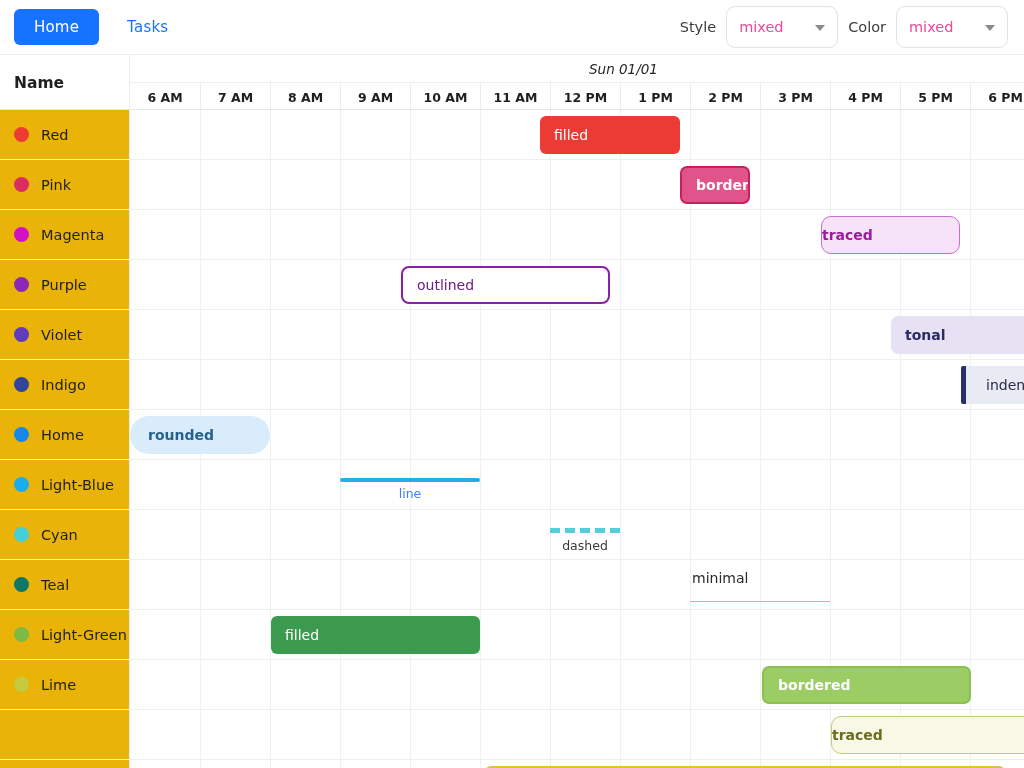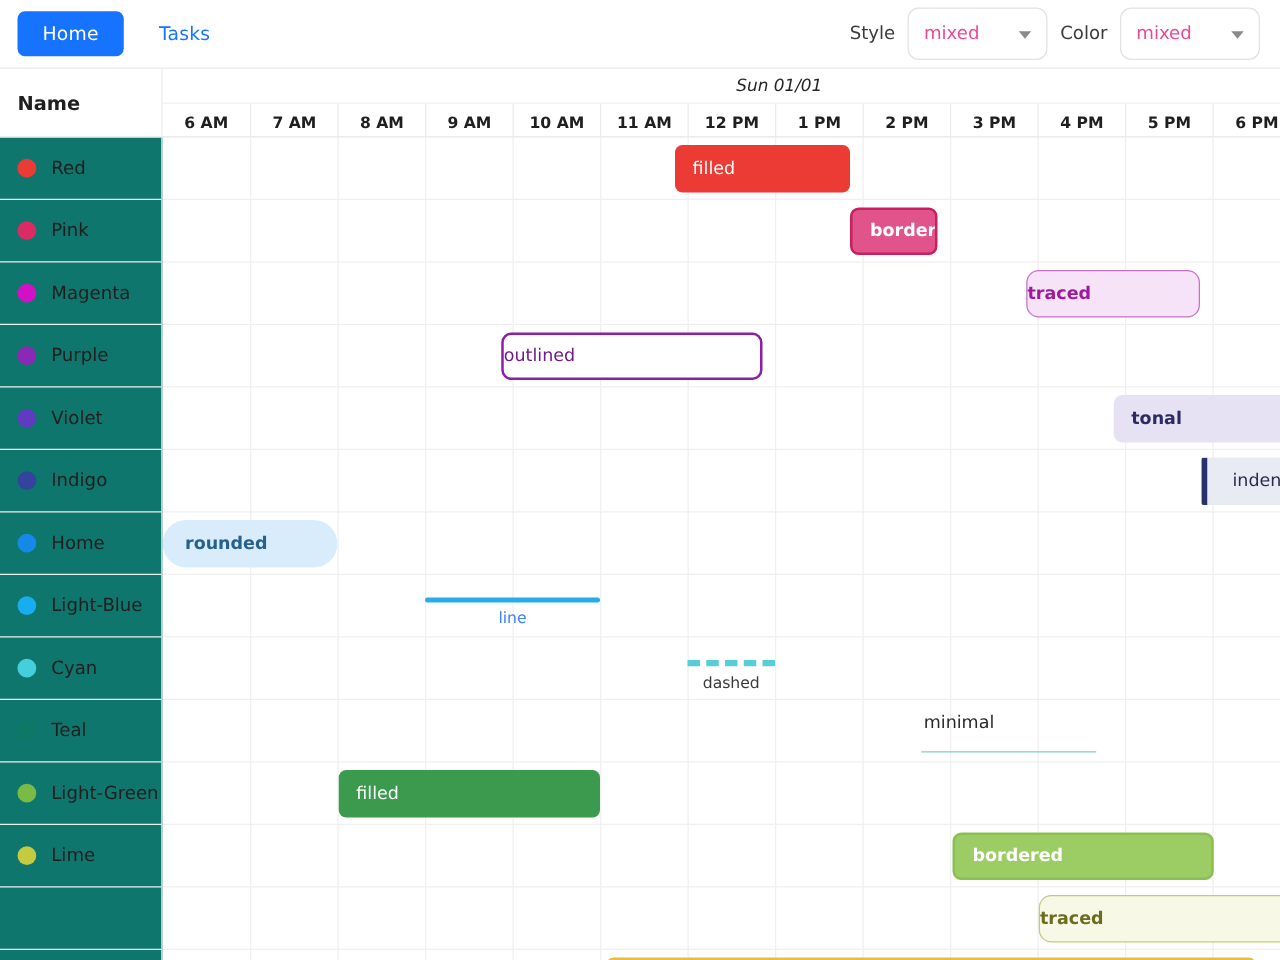--- a/index.html
+++ b/index.html
@@ -85,21 +85,21 @@
   }
   .hour-cell:first-child { border-left: none; }
 
   
   #body-area {
     position: absolute; left: 0; top: 110px; width: 1024px; height: 658px;
     overflow: hidden;
   }
   #name-col {
     position: absolute; left: 0; top: 0; width: 130px; height: 658px;
-    border-right: 1px solid #ececec; background: #0f766e; z-index: 4;
+    border-right: 1px solid #ececec; background: #eab308; z-index: 4;
   }
   .name-row {
     height: 50px; border-bottom: 1px solid #efefef;
     display: flex; align-items: center; padding-left: 14px; gap: 12px;
   }
   .dot { width: 15px; height: 15px; border-radius: 50%; flex: 0 0 15px; }
   .name-txt { font-size: 14.5px; color: #1f1f1f; white-space: nowrap; }
 
   #track-area {
     position: absolute; left: 130px; top: 0; width: 894px; height: 658px;
@@ -131,21 +131,21 @@
   .bar.bordered .bar-label { color: #fff; font-size: 14px; font-weight: 700; white-space: nowrap; }
 
   .bar.traced {
     height: 38px; top: 6px; border-radius: 10px;
     display: flex; align-items: center; 
   }
   .bar.traced .bar-label { font-size: 14px; font-weight: 700; }
 
   .bar.outlined {
     height: 38px; top: 6px; border-radius: 8px; background: #fff;
-    display: flex; align-items: center; 
+    display: flex; align-items: center; padding-left: 14px;
   }
   .bar.outlined .bar-label { font-size: 14px; }
 
   .bar.tonal {
     height: 38px; top: 6px; border-radius: 7px;
     display: flex; align-items: center; padding-left: 14px;
   }
   .bar.tonal .bar-label { font-size: 14px; font-weight: 700; }
 
   .bar.indented {
@@ -172,21 +172,21 @@
   .bar.dashed { height: 38px; top: 6px; }
   .bar.dashed .dash-rule {
     position: absolute; left: 0; right: 0; top: 12px; height: 0;
     border-top: 5px dashed;
   }
   .bar.dashed .bar-label {
     position: absolute; left: 0; right: 0; top: 22px;
     text-align: center; font-size: 12.5px; color: #3a3a3a;
   }
 
-  .bar.minimal { height: 38px; top: 6px; margin-left: 47px; }
+  .bar.minimal { height: 38px; top: 6px; }
   .bar.minimal .bar-label {
     position: absolute; left: 2px; top: 4px;
     font-size: 14px; color: #2a2a2a;
   }
   .bar.minimal .min-rule {
     position: absolute; left: 0; right: 0; bottom: 2px; height: 1px;
   }
 </style>
 </head>
 <body>

